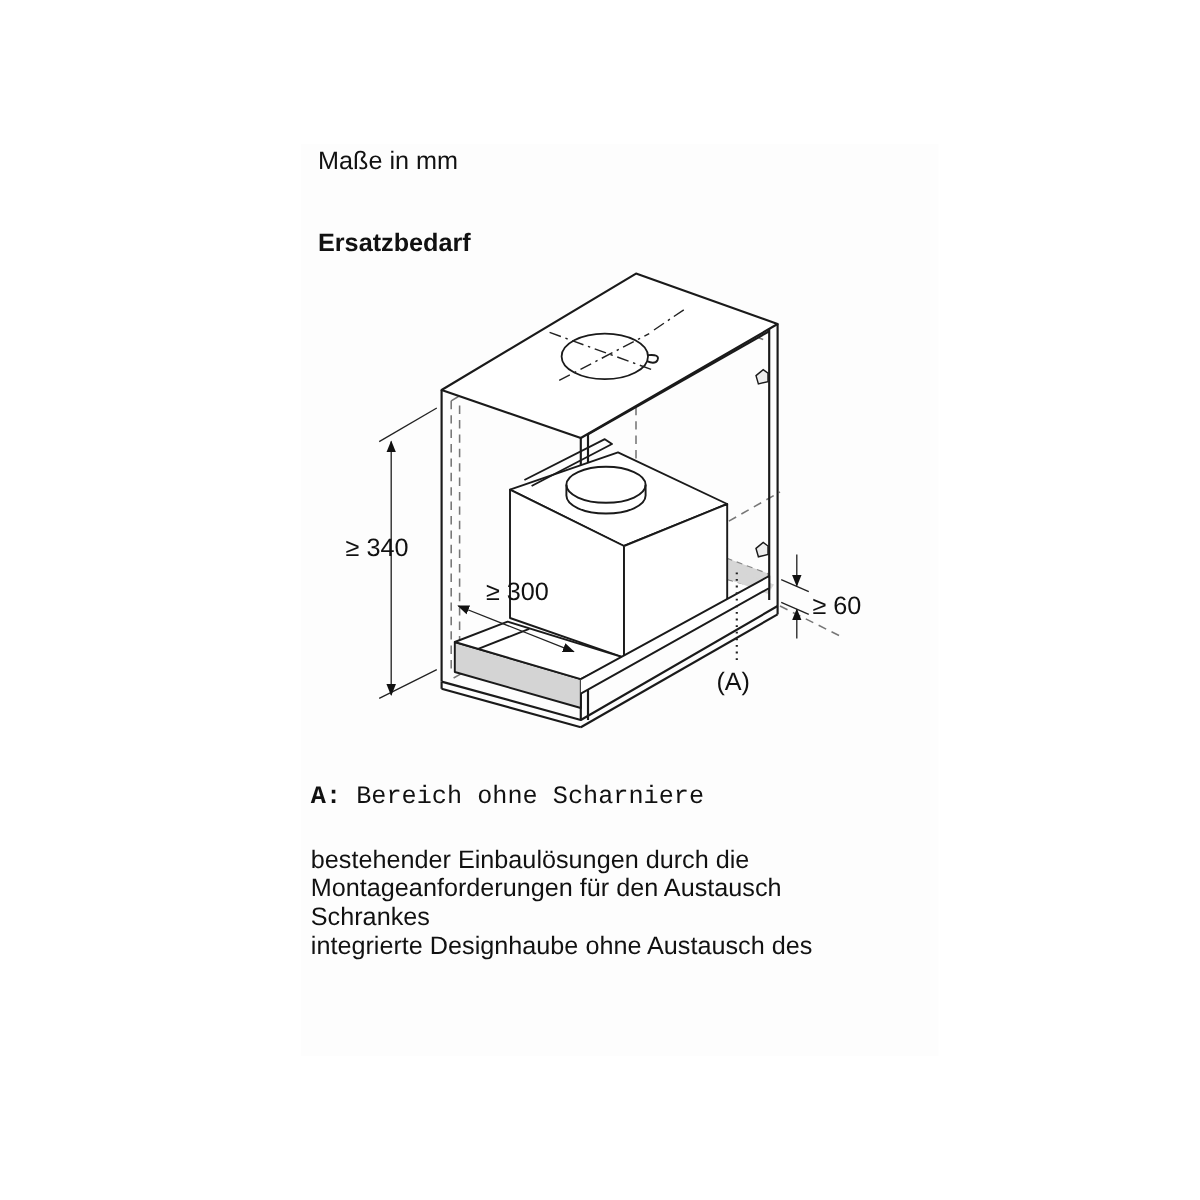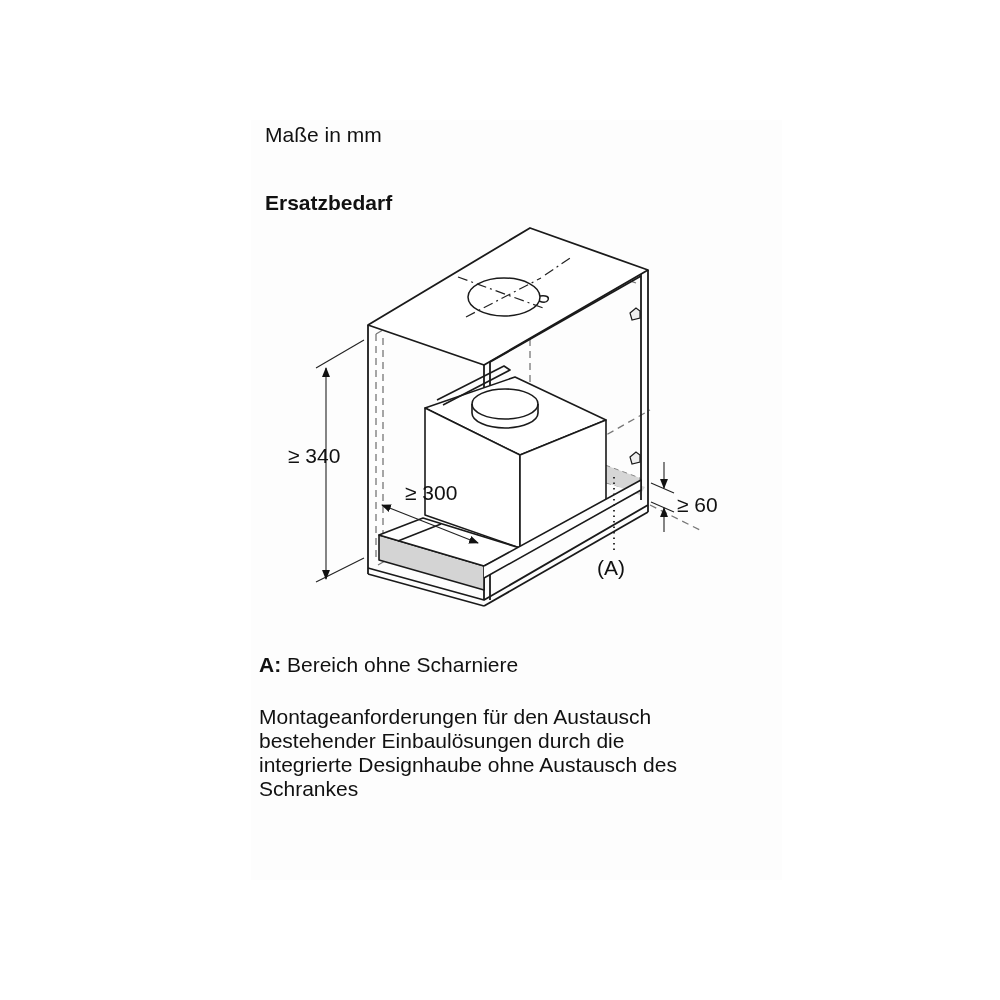--- a/index.html
+++ b/index.html
@@ -4,21 +4,21 @@
 <style>
   html, body { margin: 0; padding: 0; background: #ffffff; }
   body { width: 1000px; height: 1000px; position: relative; overflow: hidden;
          font-family: "Liberation Sans", sans-serif; color: #111; }
   .panel { position: absolute; left: 251px; top: 120px; width: 531px; height: 760px; background: #fdfdfd; }
   .title-line { position: absolute; left: 265px; font-size: 21px; line-height: 24px; white-space: nowrap; }
   #t1 { top: 123px; }
   #t2 { top: 147px; font-weight: bold; margin-top: 44px; }
   .diagram { position: absolute; left: 0; top: 0; width: 1000px; height: 1000px; }
   .dimlabel { font-family: "Liberation Sans", sans-serif; font-size: 21px; fill: #111; }
-  .legend { position: absolute; left: 259px; top: 653px; font-size: 21px; line-height: 24px; white-space: nowrap; }
+  .legend { position: absolute; left: 259px; top: 653px; font-size: 21px; line-height: 24px; white-space: nowrap; font-family: Liberation Mono, monospace; }
   .legend .key { font-weight: bold; }
   .desc { position: absolute; left: 259px; top: 705px; width: 520px; font-size: 21px; line-height: 24px; }
   .desc span { display: block; white-space: nowrap; }
 </style>
 </head>
 <body>
 
 <div class="panel"></div>
 
 <div class="title-line" id="t1">Maße in mm</div>
@@ -126,17 +126,17 @@
   <line x1="614" y1="477" x2="614" y2="552" stroke="#222" stroke-width="1.8" stroke-dasharray="1.5,4"></line>
   <text class="dimlabel" x="597" y="575">(A)</text>
 </svg>
 
 <div class="legend">
   <span class="key">A:</span>
   <span>Bereich ohne Scharniere</span>
 </div>
 
 <div class="desc">
+  <span>bestehender Einbaulösungen durch die</span>
   <span>Montageanforderungen für den Austausch</span>
-  <span>bestehender Einbaulösungen durch die</span>
+  <span>Schrankes</span>
   <span>integrierte Designhaube ohne Austausch des</span>
-  <span>Schrankes</span>
 </div>
 
 </body></html>

